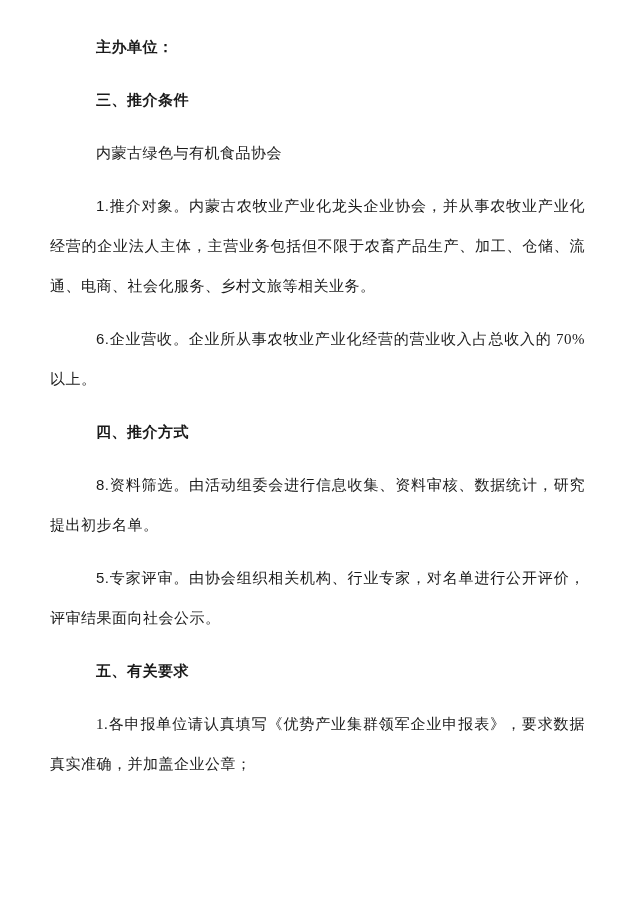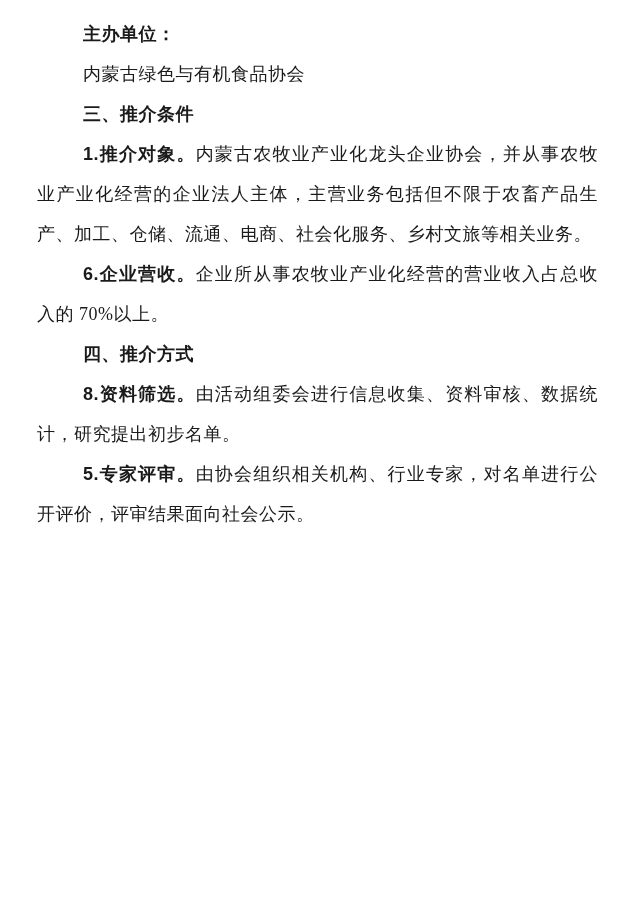--- a/index.html
+++ b/index.html
@@ -12,54 +12,54 @@
     width: 636px;
     height: 917px;
     background: #ffffff;
     box-sizing: border-box;
     padding: 14px 38px 20px 37px;
     overflow: hidden;
     font-family: "Liberation Serif", "DejaVu Serif", serif;
     color: #1a1a1a;
   }
   .para {
-    margin: 0;
-    font-size: 18px;
+    margin: 13px;
+    font-size: 15px;
     line-height: 40px;
     text-align: justify;
     text-indent: 46px;
     letter-spacing: 0.5px;
   }
   .para .lead {
-    font-weight: bold;
+    font-weight: normal;
     font-family: "Liberation Sans", "DejaVu Sans", sans-serif;
   }
   .para.heading .lead {
     font-weight: bold;
   }
   .para .body-text {
     font-weight: normal;
   }
 </style>
 </head>
 <body>
 
 <div class="page">
 
   <p class="para heading">
     <span class="lead">主办单位：</span><span class="body-text"></span>
   </p>
 
 
+  <p class="para heading">
+    <span class="lead">三、推介条件</span><span class="body-text"></span>
+  </p>
+
   <p class="para">
     <span class="lead"></span><span class="body-text">内蒙古绿色与有机食品协会</span>
-  </p>
-
-  <p class="para heading">
-    <span class="lead">三、推介条件</span><span class="body-text"></span>
   </p>
 
   <p class="para">
     <span class="lead">1.推介对象。</span><span class="body-text">内蒙古农牧业产业化龙头企业协会，并从事农牧业产业化经营的企业法人主体，主营业务包括但不限于农畜产品生产、加工、仓储、流通、电商、社会化服务、乡村文旅等相关业务。</span>
   </p>
 
   <p class="para">
     <span class="lead">6.企业营收。</span><span class="body-text">企业所从事农牧业产业化经营的营业收入占总收入的 70%以上。</span>
   </p>
 
@@ -70,15 +70,21 @@
 
   <p class="para">
     <span class="lead">8.资料筛选。</span><span class="body-text">由活动组委会进行信息收集、资料审核、数据统计，研究提出初步名单。</span>
   </p>
 
   <p class="para">
     <span class="lead">5.专家评审。</span><span class="body-text">由协会组织相关机构、行业专家，对名单进行公开评价，评审结果面向社会公示。</span>
   </p>
 
 
+  <p class="para heading">
+    <span class="lead">五、有关要求</span><span class="body-text"></span>
+  </p>
 
+  <p class="para">
+    <span class="lead"></span><span class="body-text">1.各申报单位请认真填写《优势产业集群领军企业申报表》，要求数据真实准确，并加盖企业公章；</span>
+  </p>
 
 </div>
 
 </body></html>

